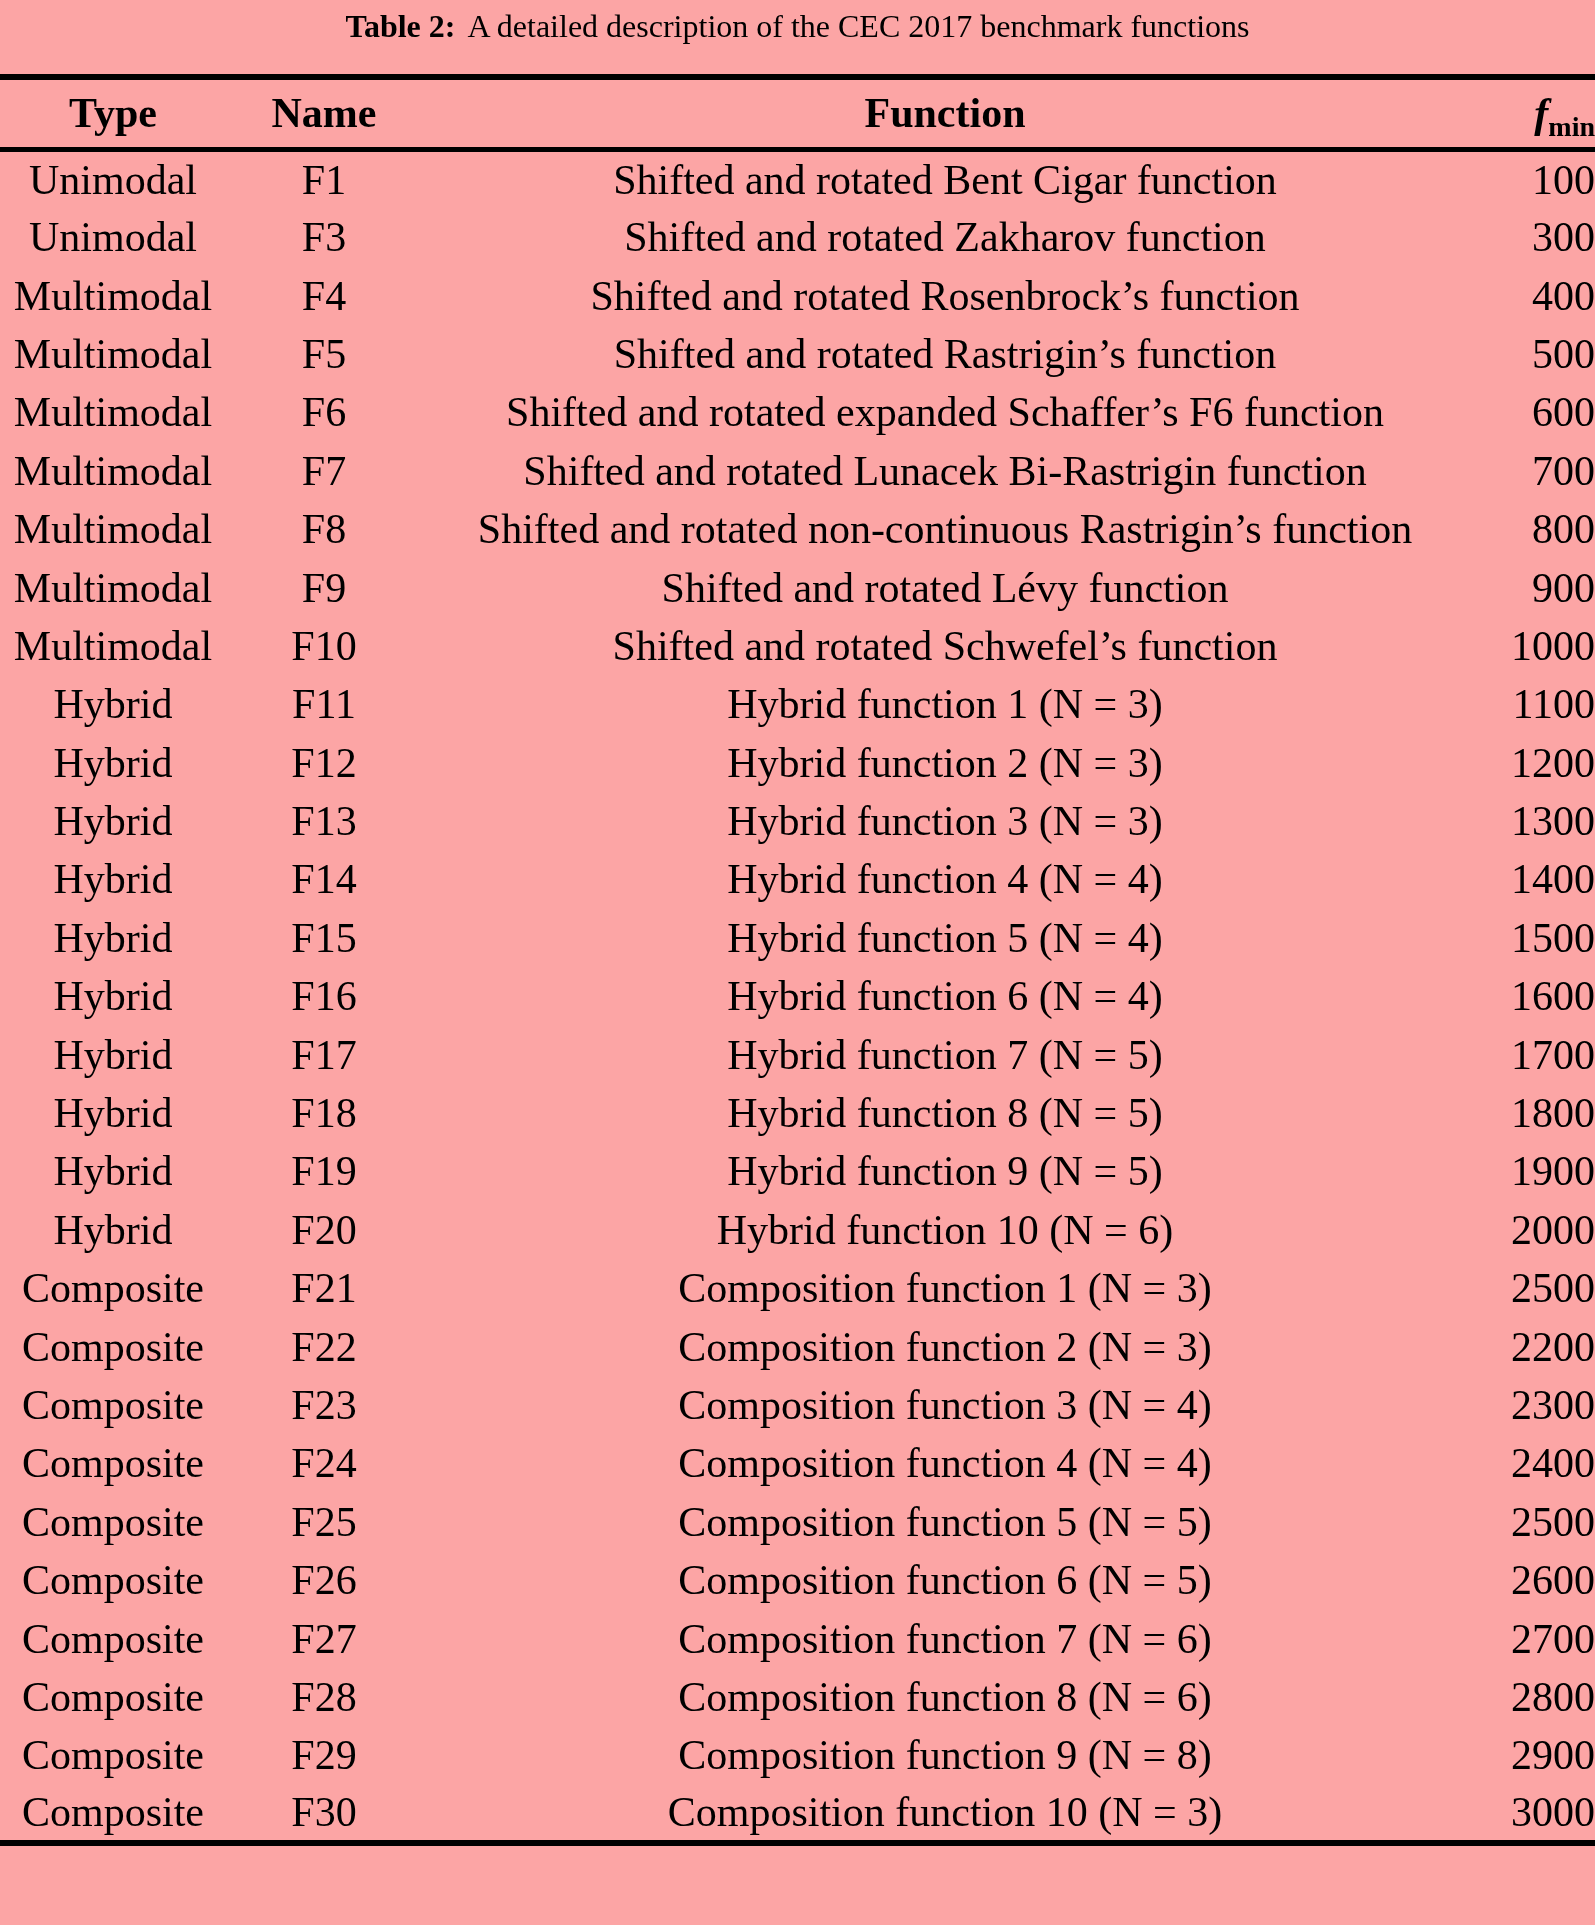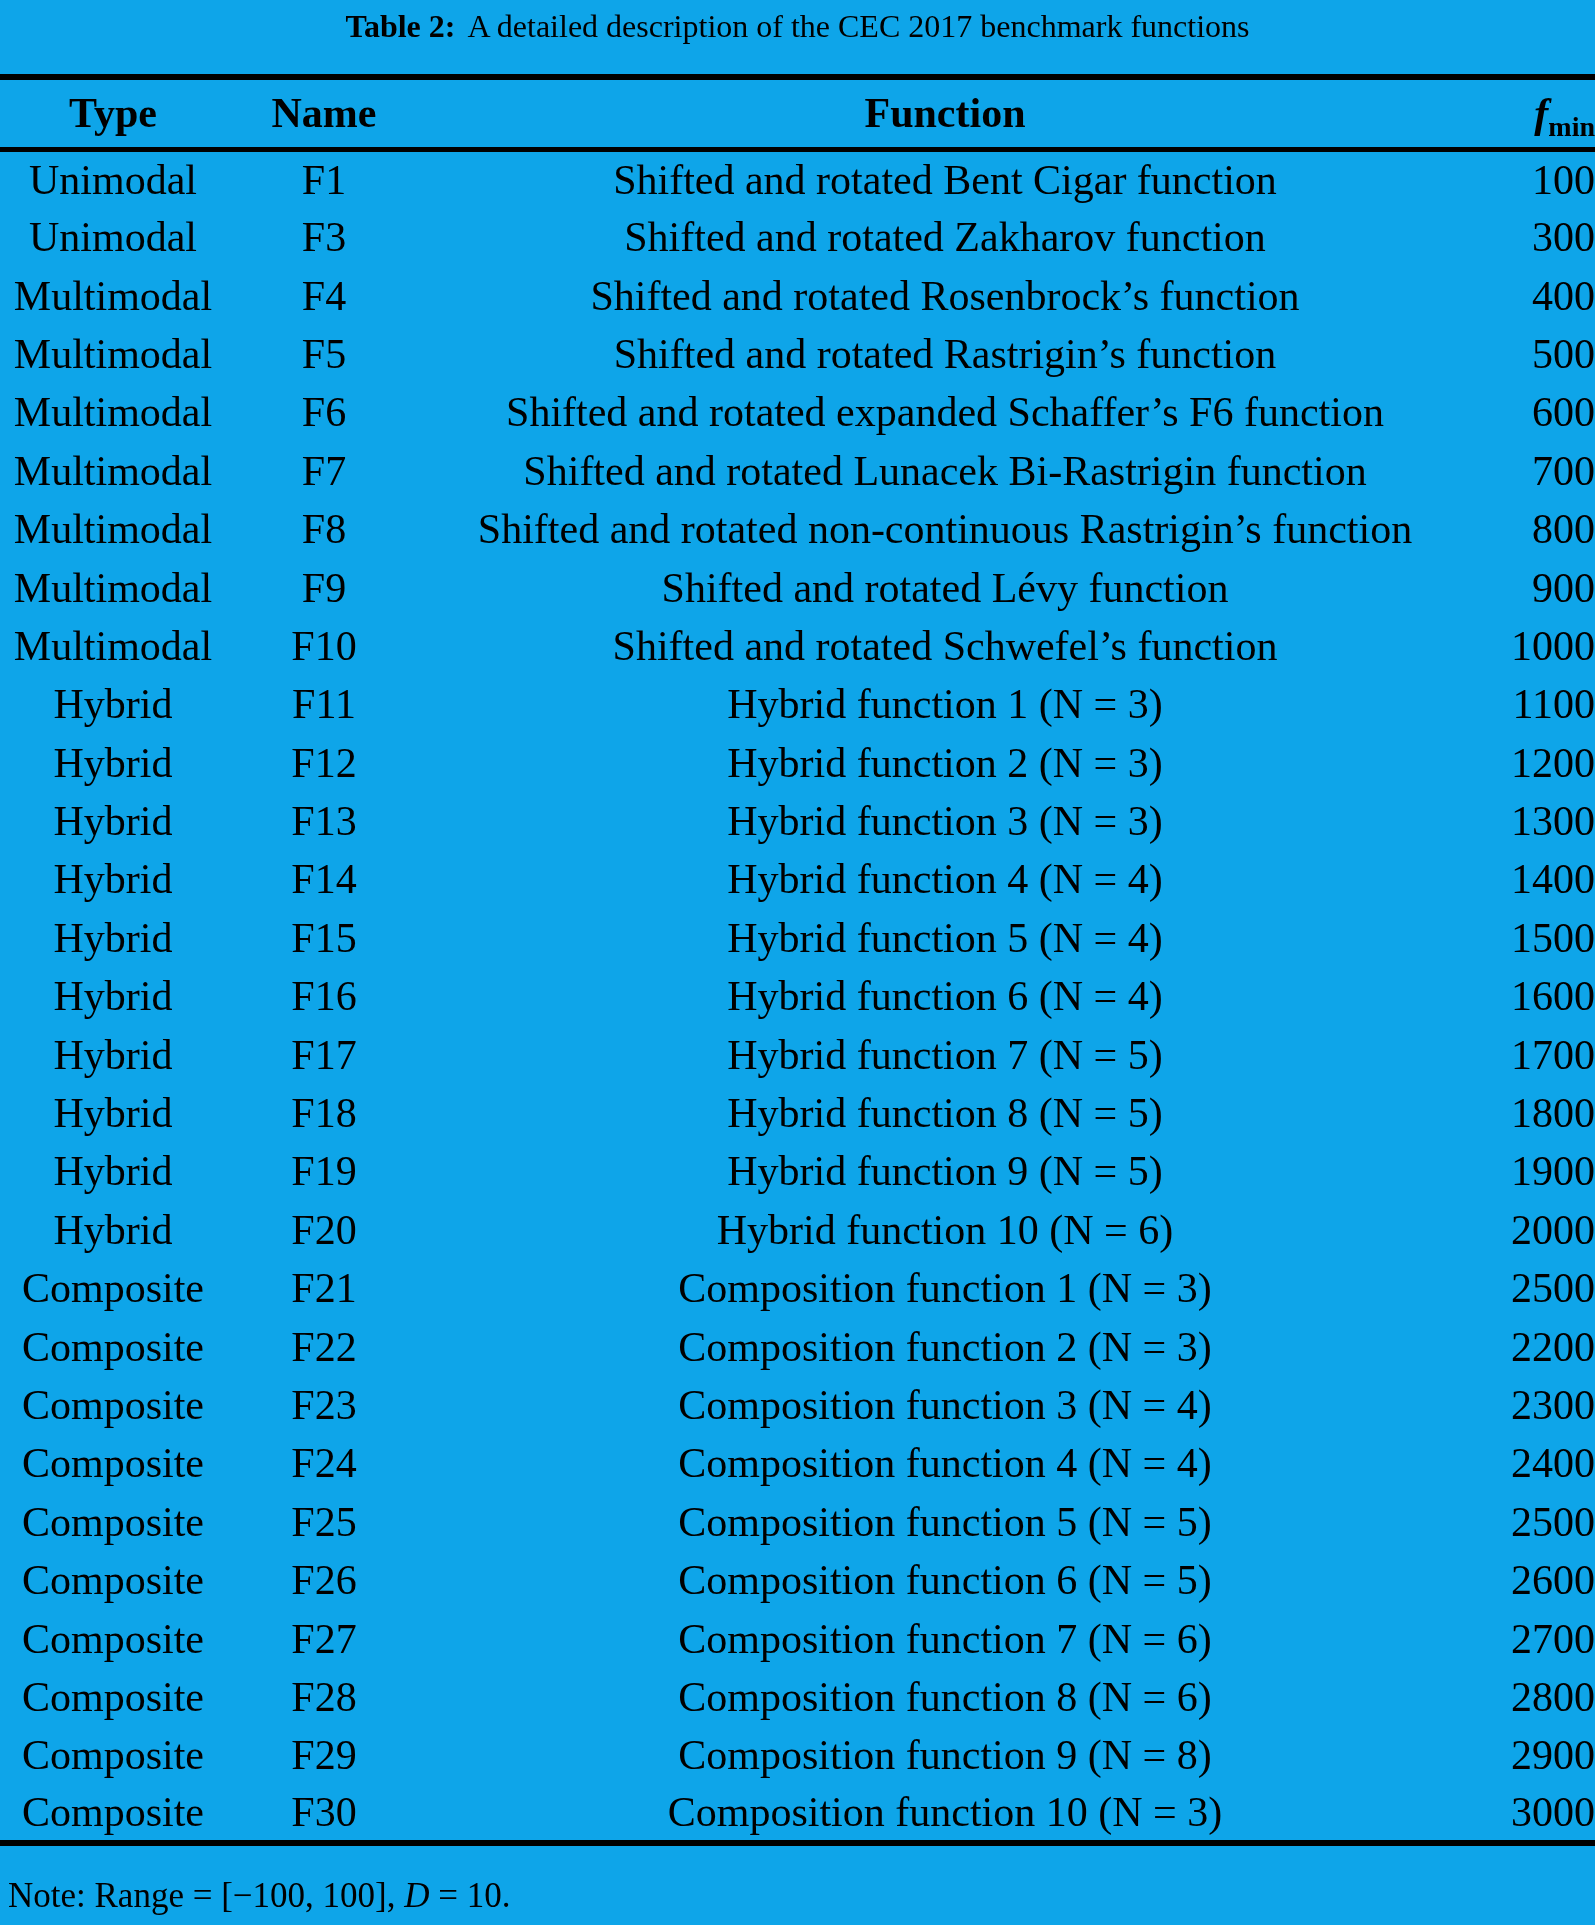--- a/index.html
+++ b/index.html
@@ -6,21 +6,21 @@
   html, body {
     margin: 0;
     padding: 0;
     background: #ffffff;
     color: #000000;
     font-family: "Liberation Serif", "DejaVu Serif", serif;
   }
   #page {
     width: 1595px;
     height: 1925px;
-    background: #0ea5e9;
+    background: #fca5a5;
     overflow: hidden;
   }
   .caption {
     padding-top: 6px;
     text-align: center;
     font-size: 32px;
     line-height: 1.3;
   }
   .caption-label {
     font-weight: bold;
@@ -294,15 +294,14 @@
 
     <tr>
       <td class="col-type">Composite</td>
       <td class="col-name">F30</td>
       <td class="col-func">Composition function 10 (N = 3)</td>
       <td class="col-fmin">3000</td>
     </tr>
   </tbody>
   </table>
 
-  <div class="note"><span>Note: Range = [−100, 100], </span><span class="d-var">D</span><span> = 10.</span></div>
 
 </div>
 
 </body></html>

